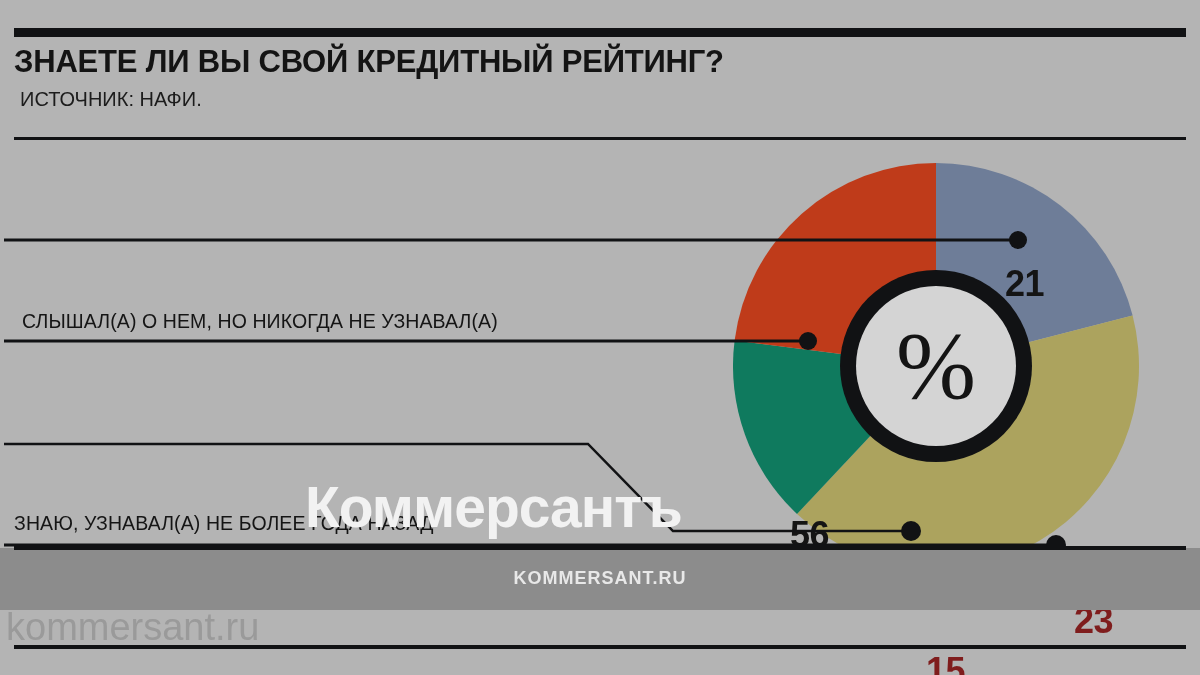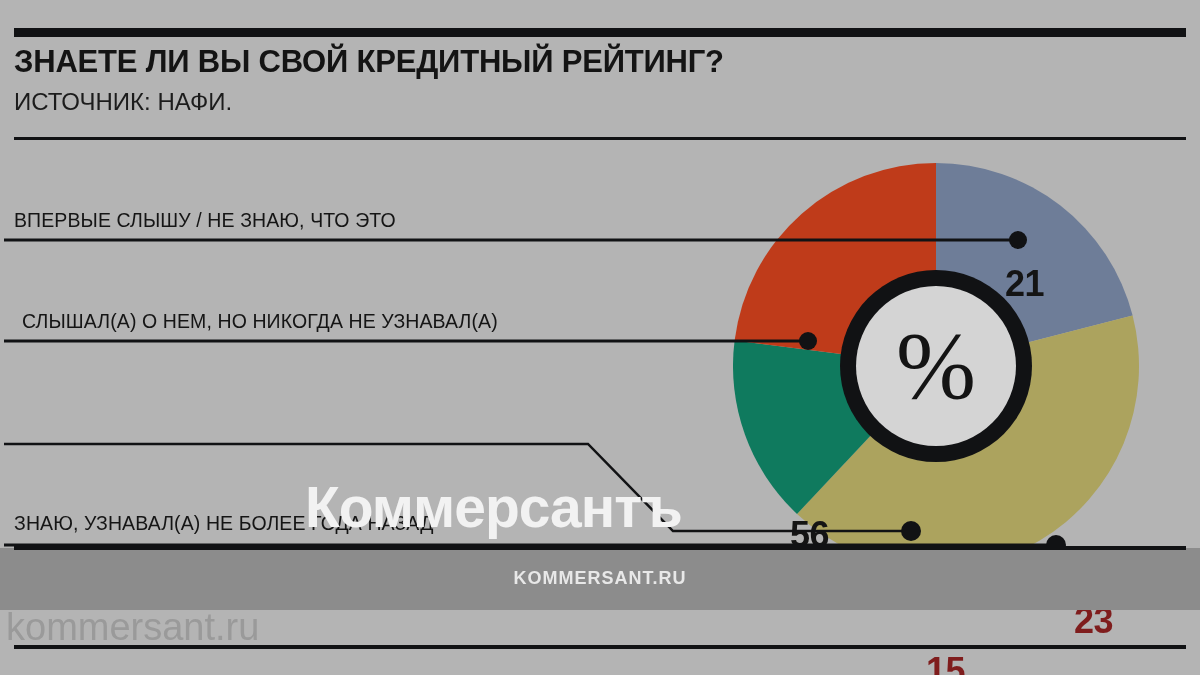--- a/index.html
+++ b/index.html
@@ -24,22 +24,22 @@
   }
   .title {
     position: absolute; left: 14px; top: 44px;
     width: 1000px;
     font-size: 31px; font-weight: bold;
     letter-spacing: -0.2px;
     color: #141414;
     white-space: nowrap;
   }
   .source {
-    position: absolute; left: 14px; top: 88px;
-    font-size: 24px; font-weight: normal;
+    position: absolute; left: 20px; top: 88px;
+    font-size: 20px; font-weight: normal;
     color: #1c1c1c;
     white-space: nowrap;
   }
   .head-rule {
     position: absolute; left: 14px; top: 137px;
     width: 1172px; height: 3px;
     background: #111214;
   }
 
   
@@ -123,21 +123,20 @@
 </head>
 <body>
 
 <div id="stage">
 
   <div class="top-rule"></div>
   <div class="title">ЗНАЕТЕ ЛИ ВЫ СВОЙ КРЕДИТНЫЙ РЕЙТИНГ?</div>
   <div class="source">ИСТОЧНИК: НАФИ.</div>
   <div class="head-rule"></div>
 
-  <div class="callout" style="left:14px; top:209px;">ВПЕРВЫЕ СЛЫШУ / НЕ ЗНАЮ, ЧТО ЭТО</div>
   <div class="callout" style="left:22px; top:310px;">СЛЫШАЛ(А) О НЕМ, НО НИКОГДА НЕ УЗНАВАЛ(А)</div>
   <div class="callout" style="left:14px; top:512px;">ЗНАЮ, УЗНАВАЛ(А) НЕ БОЛЕЕ ГОДА НАЗАД</div>
 
   <div id="pie-wrap">
     <svg width="406" height="406" viewBox="0 0 406 406">
       <g id="pie-slices">
           <path d="M 203 203 L 203 0 A 203 203 0 0 1 399.6223817091121 152.51595290553445 Z" fill="#6e7d98"></path>
           <path d="M 203 203 L 399.6223817091121 152.51595290553445 A 203 203 0 0 1 64.03693749647627 350.9806313665466 Z" fill="#aca35e"></path>
           <path d="M 203 203 L 64.03693749647627 350.9806313665466 A 203 203 0 0 1 1.600715633161002 177.5573535864463 Z" fill="#0f7a5e"></path>
           <path d="M 203 203 L 1.600715633161002 177.5573535864463 A 203 203 0 0 1 202.99999999999997 0 Z" fill="#bf3b1a"></path>

